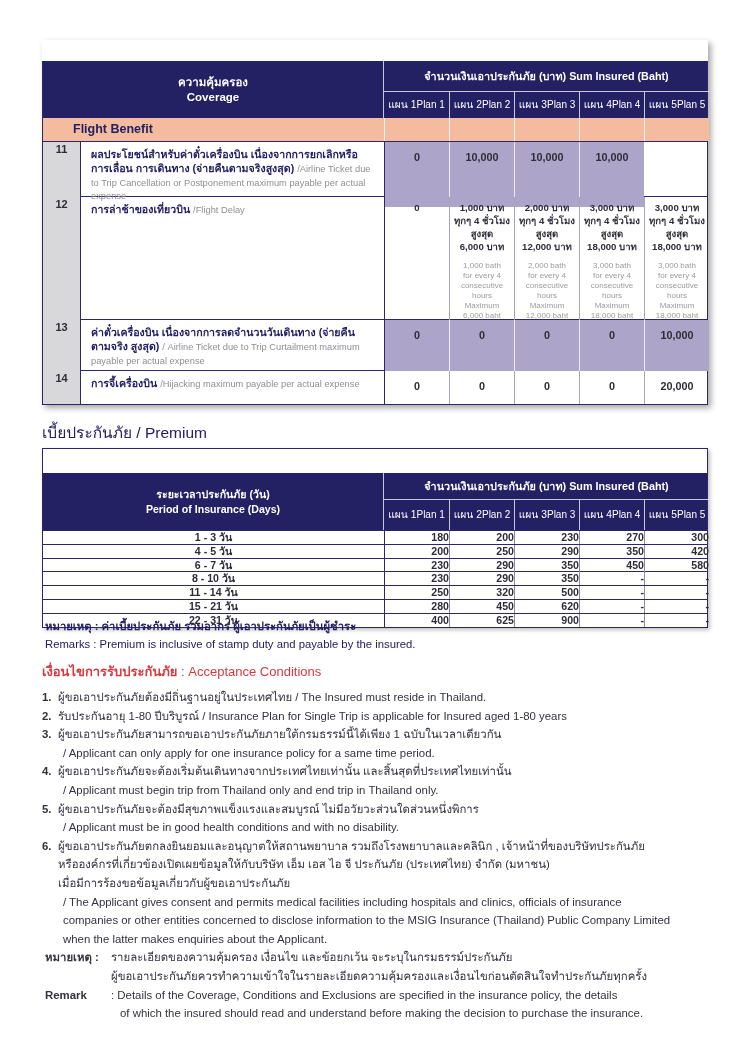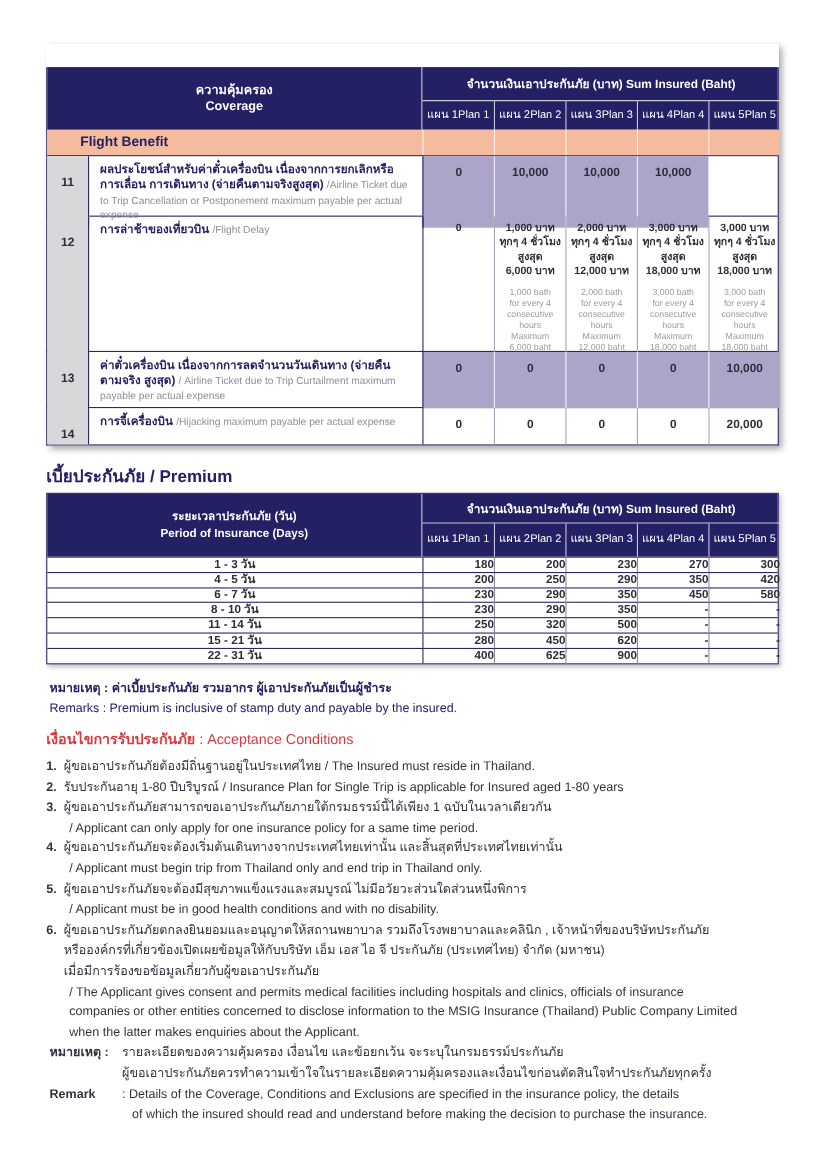--- a/index.html
+++ b/index.html
@@ -31,43 +31,43 @@
        font-size:10px; line-height:1.2; }
   .plan-cell + .plan-cell { border-left:1px solid rgba(255,255,255,0.75); }
   .plan-cell .pth { font-size:10.3px; }
 
   .band { height:23px; background:#f5bb9e; color:#232064; }
   .band .band-label { grid-column:1/3; font-weight:bold; font-size:12.5px; line-height:22px; padding-left:30px; }
   .band .band-cell { background:#f5bb9e; border-left:1px solid rgba(255,255,255,0.8); }
 
   .cov-row { border-top:1.5px solid #2c2768; }
   .num-cell { background:#d8d7da; color:#2e2c38; font-weight:bold; font-size:11px;
-       text-align:center; padding-top:18px; border-right:1.5px solid #2c2768; }
+       text-align:center; padding-top:1px; border-right:1.5px solid #2c2768; }
   .desc-cell { padding:6px 10px 4px 10px; font-size:10.6px; line-height:1.3; }
   .desc-cell .th { font-weight:bold; color:#232064; }
   .desc-cell .en { color:#8f8f95; font-size:9.3px; font-weight:normal; }
   .val-cell { display:flex; flex-direction:column; align-items:center; padding-top:9px;
        font-size:10.8px; font-weight:600; color:#2e2c38; text-align:center;
        border-left:1px solid #a7a4ba; }
   .val-cell.first { border-left:1.5px solid #2c2768; }
   .row-hl .val-cell { background:#ada5c9; border-left:1px solid rgba(255,255,255,0.78); }
   .row-hl .val-cell.first { border-left:1.5px solid #2c2768; }
   .row-11 { height:55px; }
   .row-12 { height:123px; }
   .row-12 .val-cell { padding-top:5px; }
   .row-12 .vth { font-size:9.6px; line-height:1.35; color:#2e2c38; font-weight:600; }
   .row-12 .ven { font-size:8px; line-height:1.25; color:#9b9ba0; font-weight:normal; margin-top:7px; }
   .row-13 { height:51px; }
   .row-14 { height:34px; }
 
   
-  .prem-title { position:absolute; left:42px; top:420px; font-size:15.5px; font-weight:bold; color:#232064; }
+  .prem-title { position:absolute; left:42px; top:420px; font-size:15.5px; font-weight:normal; color:#232064; }
   .prem-card { position:absolute; left:42px; top:448px; width:666px; background:#fff;
        border:1.5px solid #2c2768; box-shadow:2px 2px 4px rgba(0,0,0,0.25); }
-  .prem-head { grid-template-rows:27px 30px; background:#232064; color:#ffffff; }
+  .prem-head { grid-template-rows:27px 30px; background:#232064; color:#ffffff;margin-top:24px; }
   .prem-head .period-cell { grid-column:1; grid-row:1/3; display:flex; align-items:center; justify-content:center;
        text-align:center; font-weight:bold; font-size:10.6px; line-height:1.35;
        border-right:1px solid rgba(255,255,255,0.75); }
   .prem-head .sum-cell { grid-column:2/7; grid-row:1; display:flex; align-items:center; justify-content:center;
        font-weight:bold; font-size:10.8px; border-bottom:1px solid rgba(255,255,255,0.75); }
   .prem-row { height:13.8px; }
   .prem-row > div { font-size:10.6px; font-weight:bold; line-height:13px; text-align:center; color:#2e2c38; }
   .prem-row { border-top:1px solid #2c2768; }
   .prem-row .pv { border-left:1px solid #8d8aa6;text-align:right; }
   .prem-row .pv.first { border-left:1.5px solid #2c2768; }

